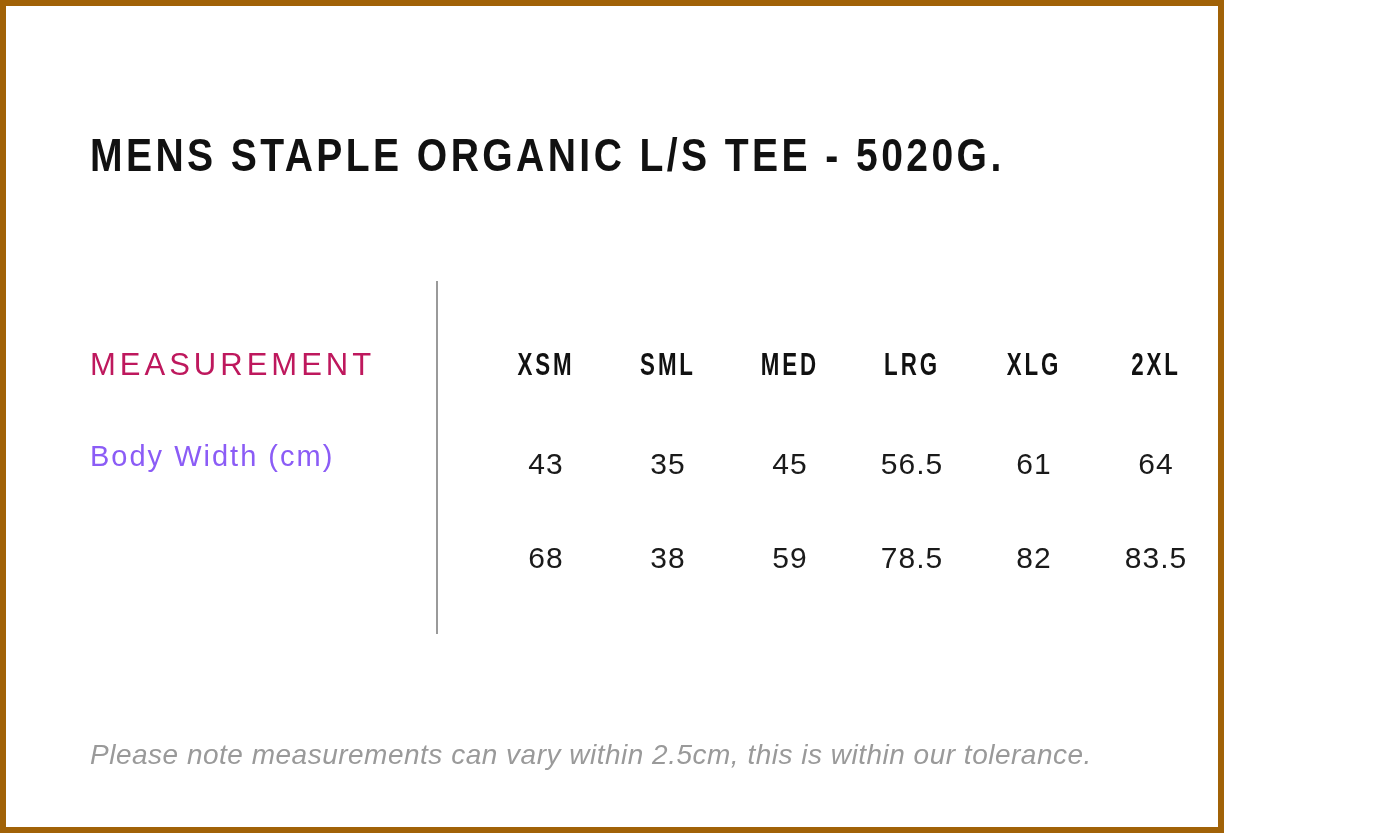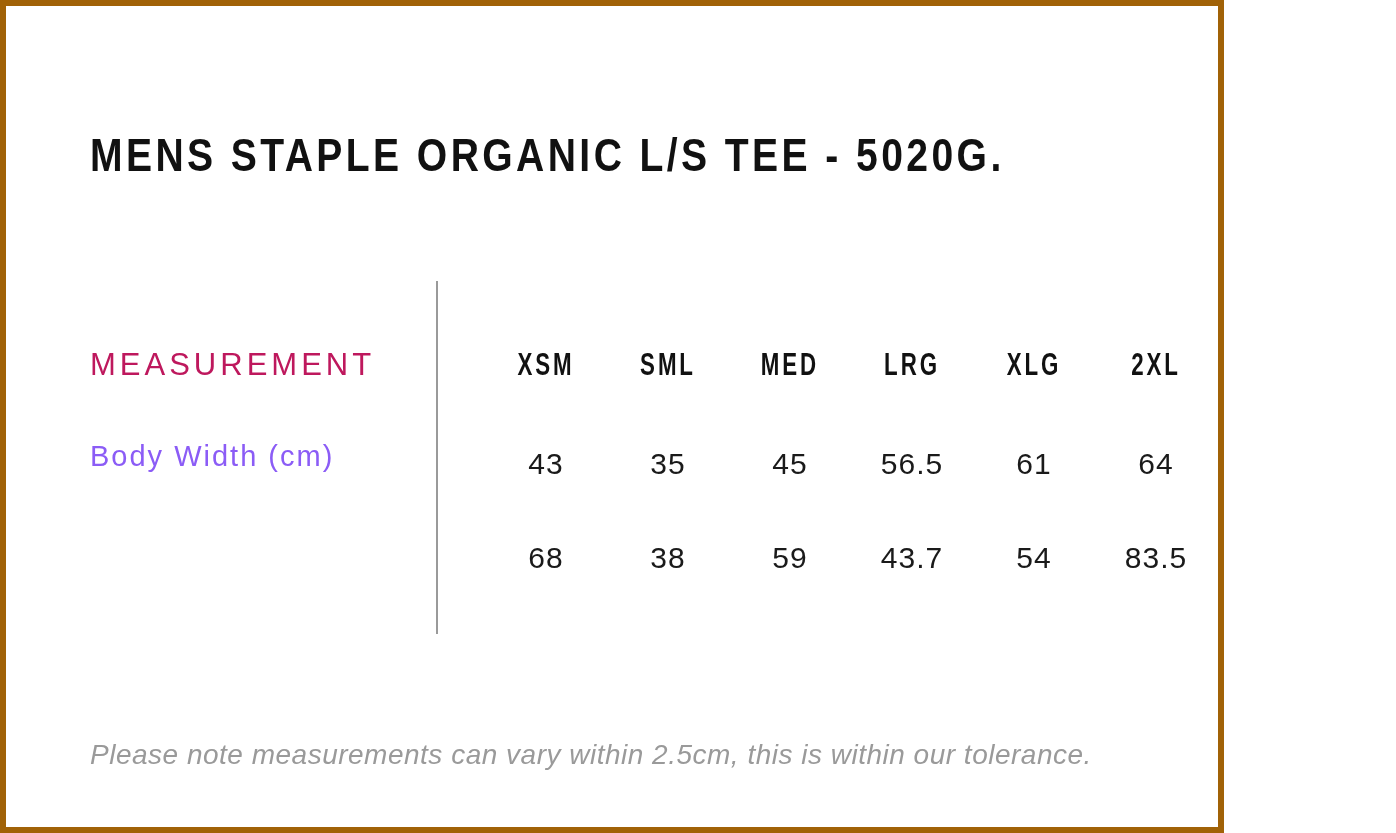--- a/index.html
+++ b/index.html
@@ -140,22 +140,22 @@
       <div class="value-cell">64</div>
       <div class="value-cell">68</div>
     </div>
   </div>
 
   <div class="t-row row-length-y">
     <div class="sizes">
       <div class="value-cell">68</div>
       <div class="value-cell">38</div>
       <div class="value-cell">59</div>
-      <div class="value-cell">43.7</div>
-      <div class="value-cell">54</div>
+      <div class="value-cell">78.5</div>
+      <div class="value-cell">82</div>
       <div class="value-cell">83.5</div>
       <div class="value-cell">60</div>
     </div>
   </div>
 
   <p class="note">Please note measurements can vary within 2.5cm, this is within our tolerance.</p>
 
 </div>
 
 </body></html>

